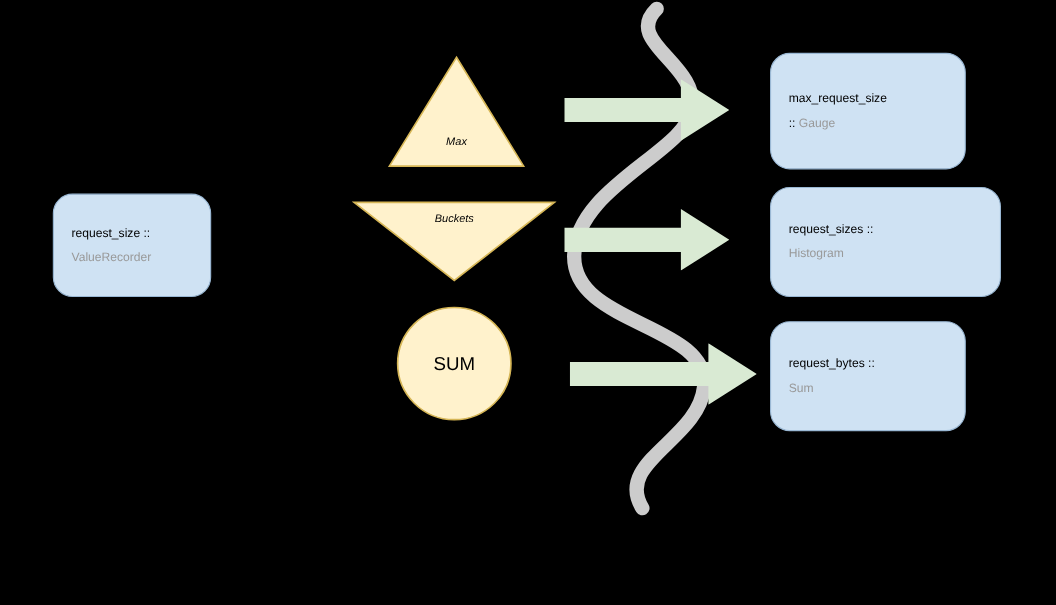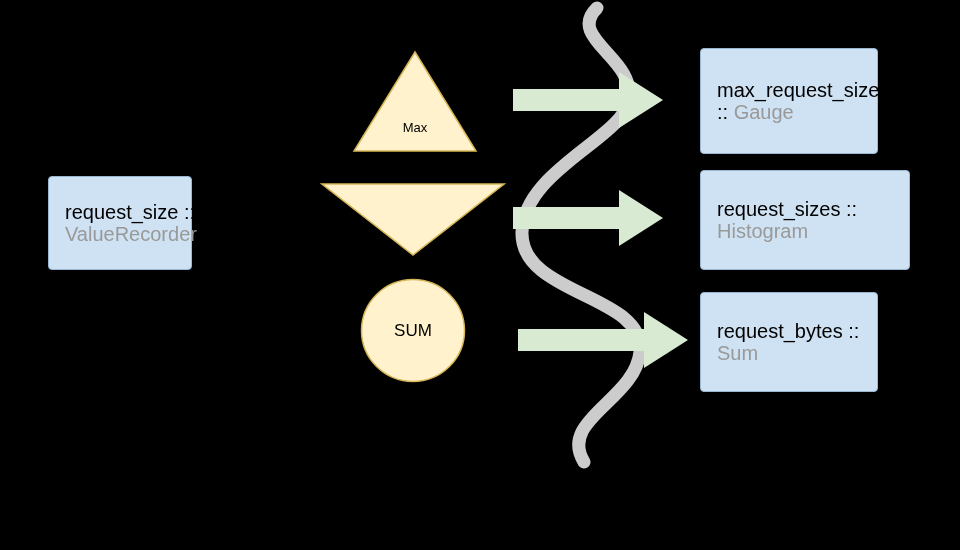--- a/index.html
+++ b/index.html
@@ -11,25 +11,25 @@
     overflow: hidden;
     font-family: "Liberation Sans", sans-serif;
   }
 
   
   .node {
     position: absolute;
     box-sizing: border-box;
     background: var(--node-fill, #cfe2f3);
     border: 1px solid var(--node-stroke, #9ab8d4);
-    border-radius: 4px;
+    border-radius: 18px;
     display: flex;
     align-items: center;
     padding: 0 16px;
-    font-size: 20px;
+    font-size: 11px;
     line-height: 22px;
     color: var(--node-text, #000000);
     z-index: 3;
   }
   .node .muted { color: var(--muted-text, #999999); }
 
   .node-source  { left: 48px;  top: 176px; width: 144px; height: 94px;  }
   .node-gauge   { left: 700px; top: 48px;  width: 178px; height: 106px; }
   .node-histo   { left: 700px; top: 170px; width: 210px; height: 100px; }
   .node-sum     { left: 700px; top: 292px; width: 178px; height: 100px; }
@@ -39,22 +39,23 @@
   .shape-wrap svg { display: block; }
   .shape-fill {
     fill: var(--shape-fill, #fff2cc);
     stroke: var(--shape-stroke, #d6b656);
     stroke-width: 1.5;
   }
   .shape-label {
     position: absolute;
     left: 0; right: 0;
     text-align: center;
-    font-size: 13px;
+    font-size: 10px;
     color: #000;
+    font-style: italic;
   }
   .wrap-max     { left: 352px; top: 50px;  width: 126px; height: 103px; }
   .wrap-buckets { left: 320px; top: 182px; width: 186px; height: 75px;  }
   .wrap-sum     { left: 360px; top: 278px; width: 106px; height: 105px; }
   .label-max     { bottom: 18px; }
   .label-buckets { top: 12px; }
   .label-sum {
     position: absolute; inset: 0;
     display: flex; align-items: center; justify-content: center;
     font-size: 17px; color: #000;
@@ -101,20 +102,21 @@
     <svg width="126" height="103" viewBox="0 0 126 103">
       <polygon class="shape-fill" points="63,2 124,101 2,101"></polygon>
     </svg>
     <div class="shape-label label-max">Max</div>
   </div>
 
   <div class="shape-wrap wrap-buckets">
     <svg width="186" height="75" viewBox="0 0 186 75">
       <polygon class="shape-fill" points="2,2 184,2 93,73"></polygon>
     </svg>
+    <div class="shape-label label-buckets">Buckets</div>
   </div>
 
   <div class="shape-wrap wrap-sum">
     <svg width="106" height="105" viewBox="0 0 106 105">
       <ellipse class="shape-fill" cx="53" cy="52.5" rx="51.5" ry="51"></ellipse>
     </svg>
     <div class="label-sum">SUM</div>
   </div>
 
   <svg class="arrow arrow-1" width="150" height="56" viewBox="0 0 150 56">

